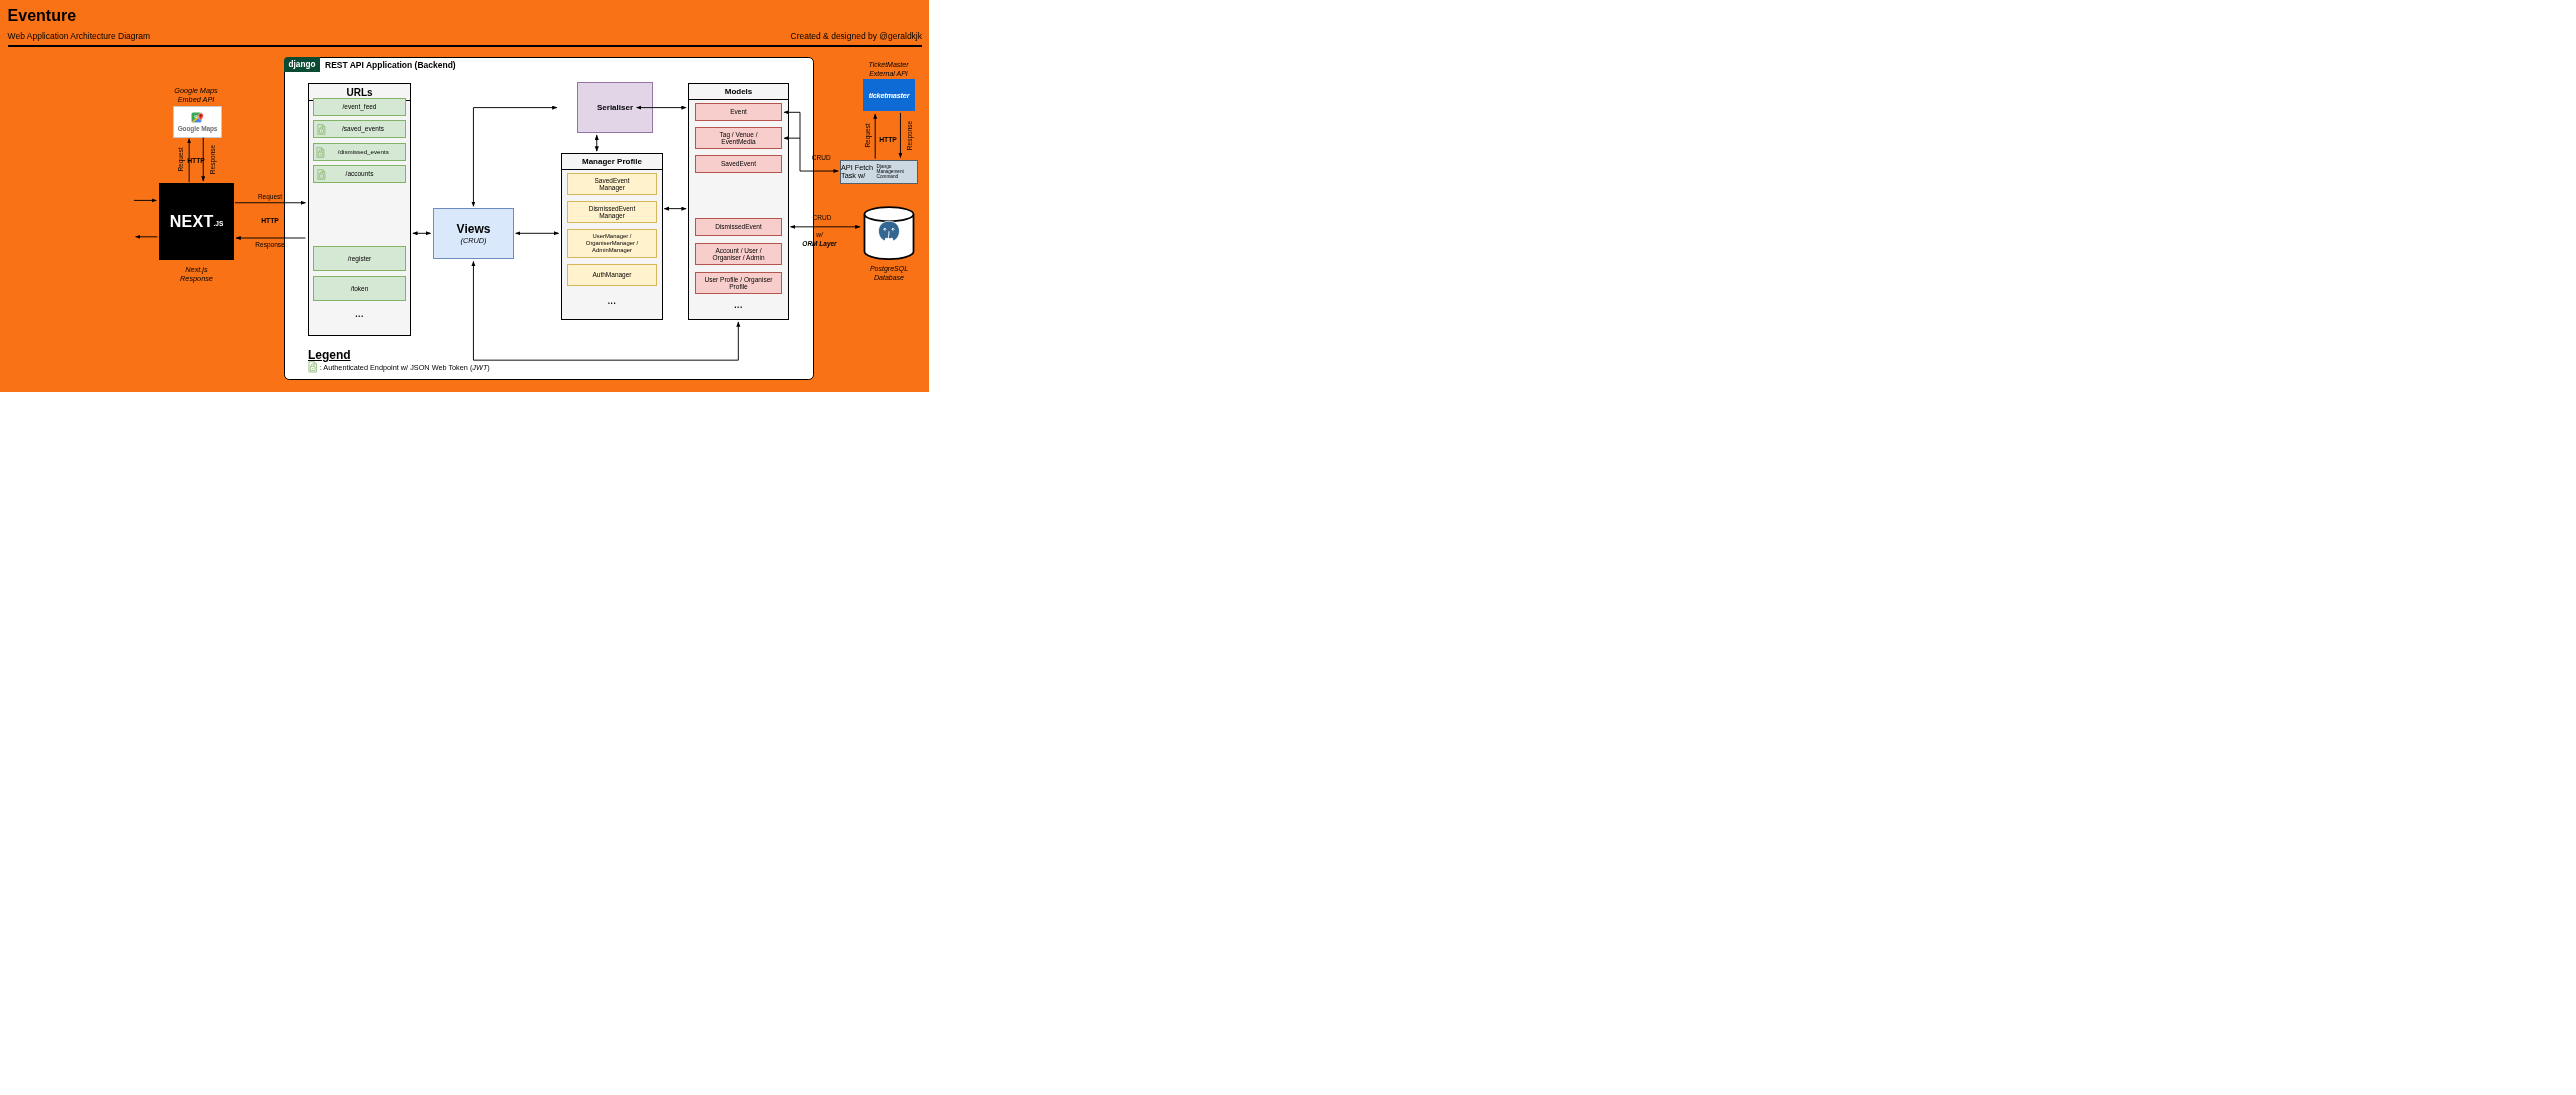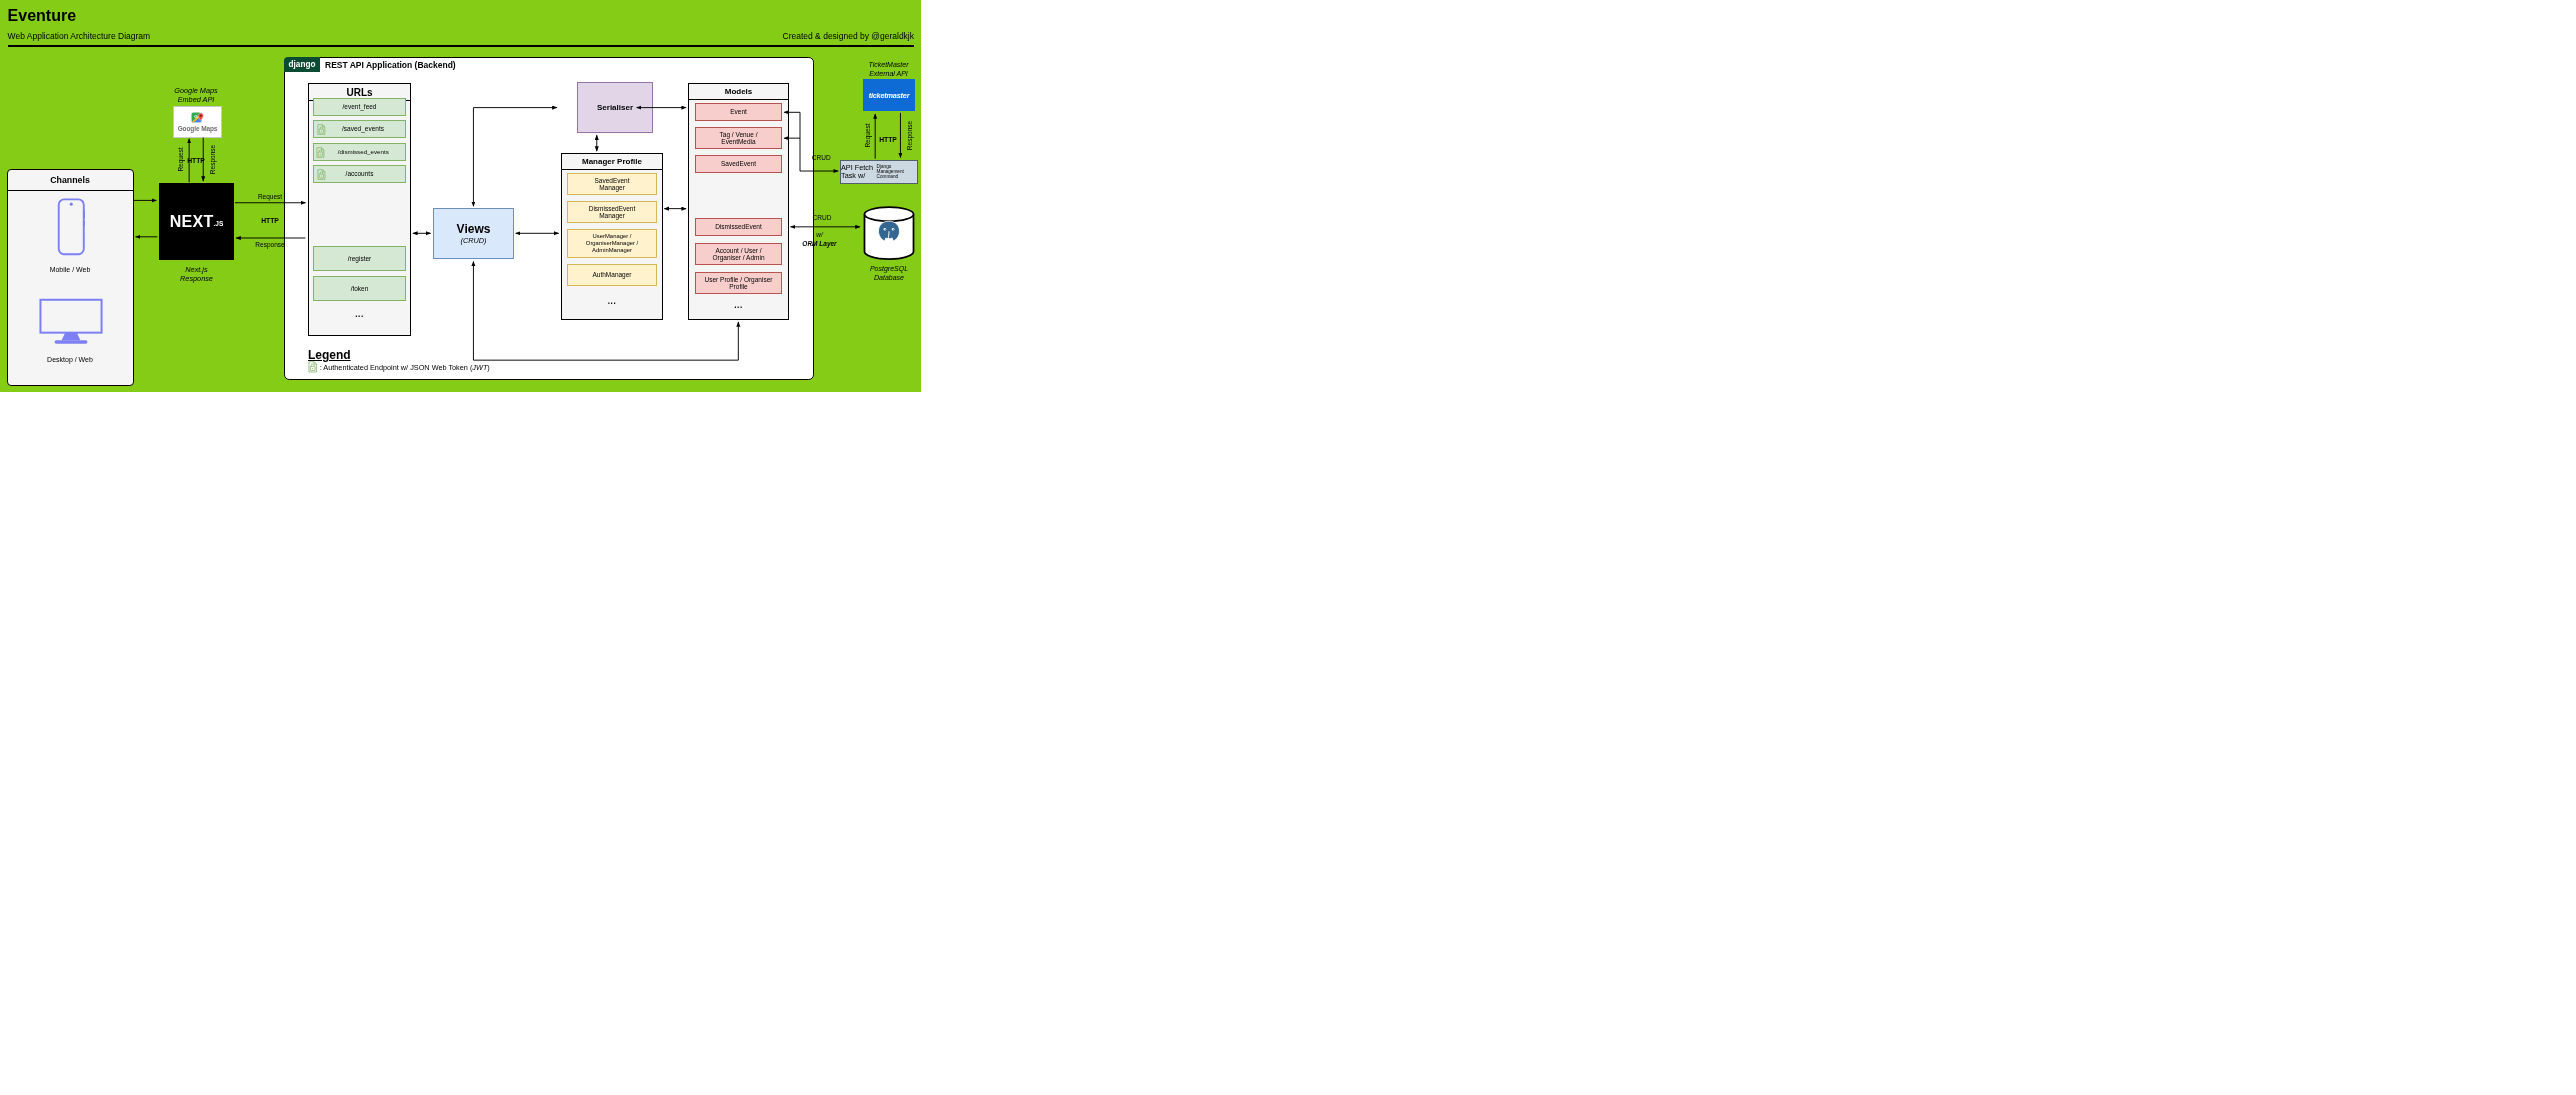--- a/index.html
+++ b/index.html
@@ -1,16 +1,16 @@
 <!DOCTYPE html>
 <html style="font-size:9.4px"><head>
 <meta charset="utf-8">
 <style>
   html,body{margin:0;padding:0;background:#fff;font-family:"Liberation Sans",sans-serif;}
-  #canvas{position:relative;width:921px;height:392px;background:#84cc16;overflow:hidden;color:#000;}
+  #canvas{position:relative;width:921px;height:392px;background:#f97316;overflow:hidden;color:#000;padding-left:8px;}
   .abs{position:absolute;}
   .panel{position:absolute;background:#f5f5f5;border:0.9px solid #000;box-sizing:border-box;}
   .rounded{border-radius:4.1px;}
   .panel-head{border-bottom:0.9px solid #000;display:flex;align-items:center;justify-content:center;font-weight:bold;}
   .caption{position:absolute;text-align:center;font-size:6.8px;line-height:1.25;}
   .italic{font-style:italic;}
   .bold{font-weight:bold;}
   .item{position:absolute;box-sizing:border-box;display:flex;align-items:center;justify-content:center;text-align:center;font-size:6.5px;line-height:1.15;}
   .green-item{background:#d5e8d4;border:0.8px solid #82b366;}
   .yellow-item{background:#fff2cc;border:0.8px solid #d6b656;}
@@ -25,38 +25,20 @@
 <body>
 
 <div id="canvas">
 
   <div class="abs bold" style="left:7.6px;top:7px;font-size:16px;">Eventure</div>
   <div class="abs" style="left:7.6px;top:30.5px;font-size:8.5px;">Web Application Architecture Diagram</div>
   <div class="abs" style="right:7px;top:30.5px;font-size:8.5px;">Created &amp; designed by @geraldkjk</div>
   <div class="abs" style="left:7.6px;right:7px;top:45px;height:1.8px;background:#000;"></div>
 
 
-  <div class="panel rounded" style="left:6.5px;top:169px;width:127px;height:217px;">
-    <div class="panel-head" style="height:20px;font-size:8.8px;">
-      <span>Channels</span>
-    </div>
-    <svg width="30.5" height="62" viewBox="0 0 50 104" style="position:absolute;left:48px;top:27px;">
-      <rect x="4" y="4" width="42" height="92" rx="9" fill="none" stroke="#7c80f2" stroke-width="3.2"></rect>
-      <circle cx="25" cy="12" r="2.6" fill="#7c80f2"></circle>
-      <rect x="44.6" y="22" width="3.4" height="14" rx="1.6" fill="#7c80f2"></rect>
-      <rect x="44.6" y="40" width="3.4" height="9" rx="1.6" fill="#7c80f2"></rect>
-    </svg>
-    <div class="caption" style="left:0;right:0;top:96px;font-size:7px;">Mobile / Web</div>
-    <svg width="66" height="47" viewBox="0 0 112 80" style="position:absolute;left:30.5px;top:128px;">
-      <rect x="4" y="3" width="104" height="56" fill="none" stroke="#7c80f2" stroke-width="3.4"></rect>
-      <polygon points="46,59 66,59 72,72 40,72" fill="#7c80f2"></polygon>
-      <rect x="28" y="72" width="56" height="6" rx="3" fill="#7c80f2"></rect>
-    </svg>
-    <div class="caption" style="left:0;right:0;top:186px;font-size:7px;">Desktop / Web</div>
-  </div>
 
   <div class="caption italic" style="left:155px;top:86px;width:82px;font-size:7.3px;">
     <span>Google Maps</span><br>
     <span>Embed API</span>
   </div>
   <div class="abs" style="left:173px;top:106px;width:47px;height:30px;background:#fff;border:0.6px solid #c9c9c9;display:flex;flex-direction:column;align-items:center;justify-content:center;gap:0.6px;">
     <svg width="13" height="13" viewBox="0 0 24 24">
       <rect x="1" y="1" width="18" height="18" rx="3" fill="#34a853"></rect>
       <polygon points="1,19 19,1 19,19" fill="#4285f4"></polygon>
       <polygon points="2,18 16,4 19,7 5,19 2,19" fill="#fbbc04"></polygon>

